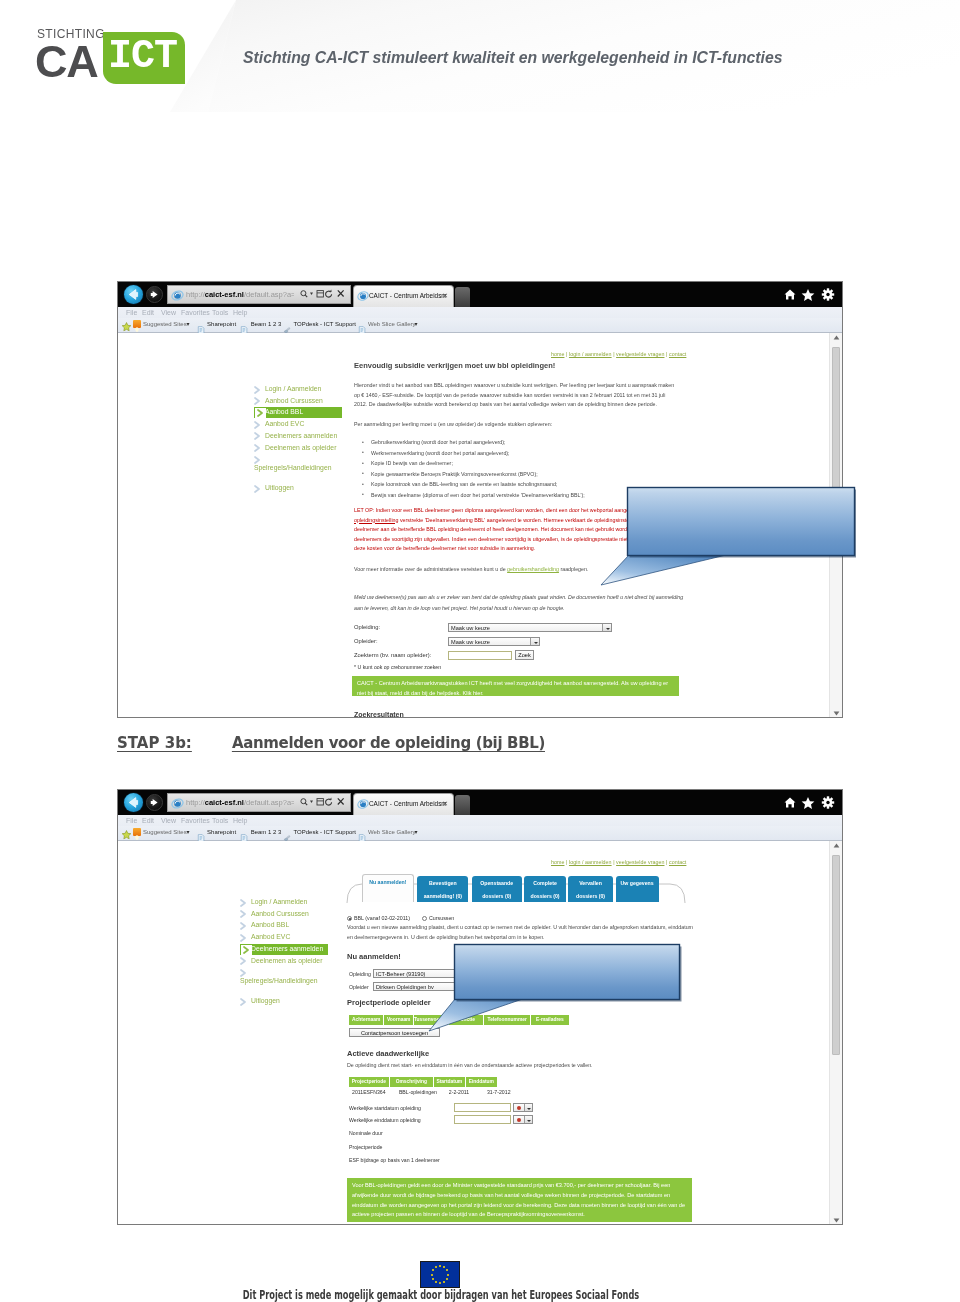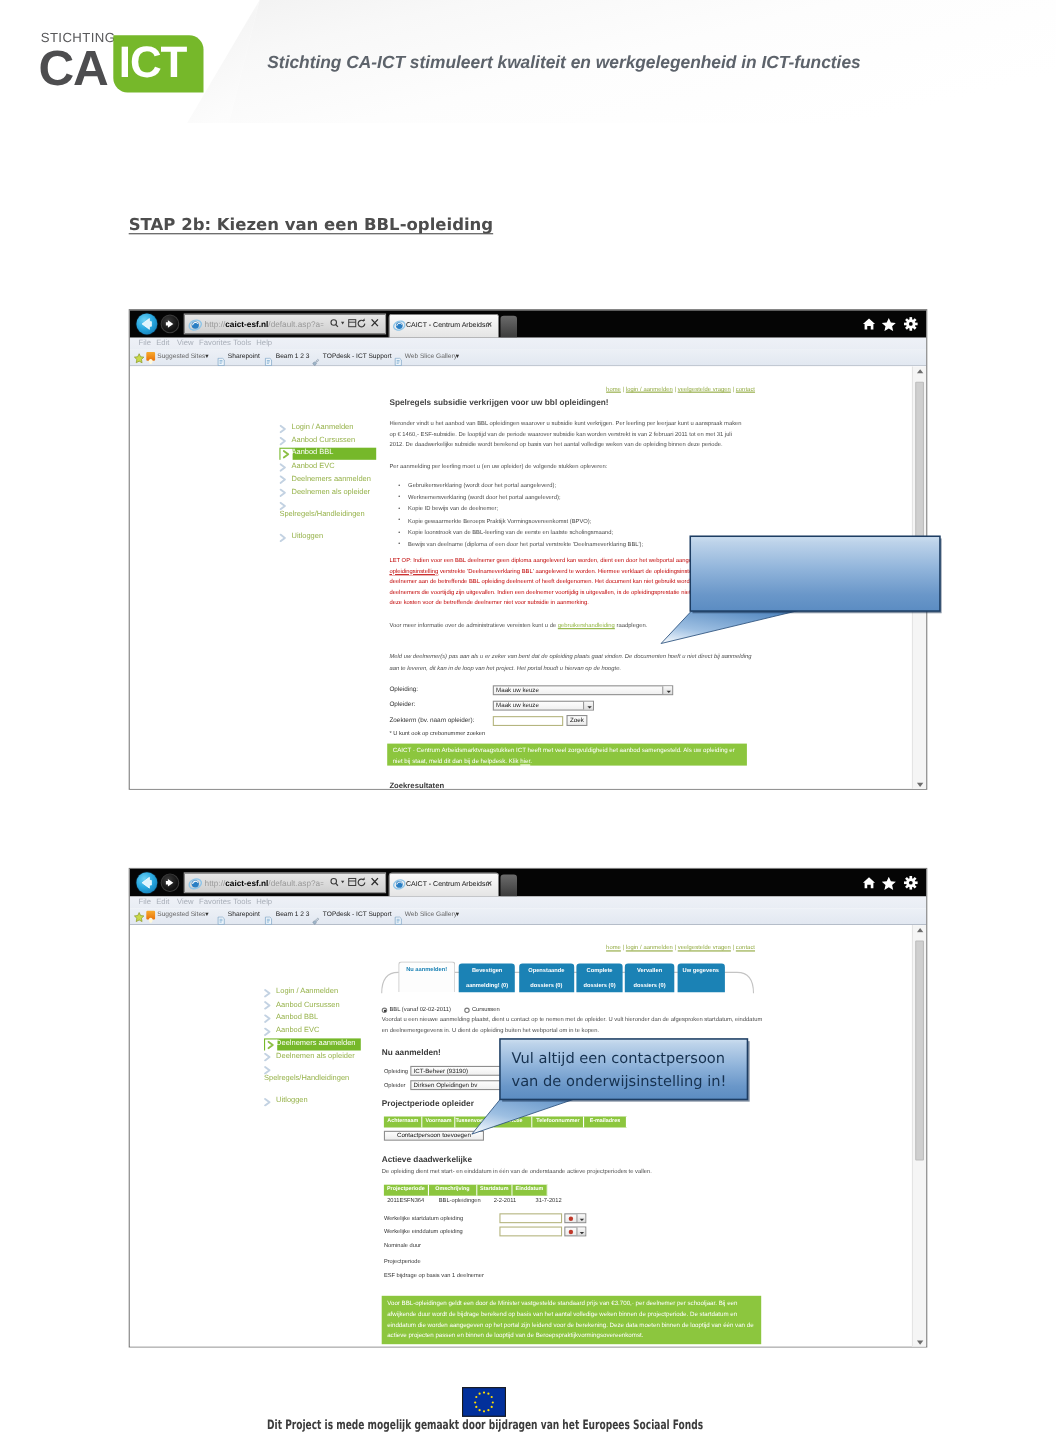--- a/index.html
+++ b/index.html
@@ -10,21 +10,21 @@
   
   .banner{position:absolute;left:0;top:0;width:960px;height:112px;overflow:hidden;}
   .banner-swoosh{position:absolute;left:0;top:0;width:960px;height:112px;}
   .logo{position:absolute;left:36px;top:28px;width:152px;height:58px;}
   .logo-stichting{position:absolute;left:1px;top:0px;font-family:"Liberation Sans",sans-serif;
     font-size:12px;letter-spacing:0.35px;color:#58585a;font-weight:400;line-height:13px;}
   .logo-ca{position:absolute;left:-1px;top:11px;font-family:"Liberation Sans",sans-serif;
     font-size:45px;font-weight:700;color:#4d4d4f;line-height:45px;letter-spacing:-1.2px;}
   .logo-green{position:absolute;left:67px;top:4px;width:82px;height:52px;background:#76b82a;
     border-radius:0 13px 0 13px;}
-  .logo-ict{position:absolute;left:5px;top:5px;font-family:Liberation Sans, sans-serif;
+  .logo-ict{position:absolute;left:5px;top:5px;font-family:Liberation Mono, monospace;
     font-size:40px;font-weight:700;color:#ffffff;line-height:40px;letter-spacing:-1px;}
   .tagline{position:absolute;left:243px;top:49px;font-family:"Liberation Sans",sans-serif;
     font-size:16px;font-style:italic;font-weight:700;color:#5d636b;white-space:nowrap;
     transform:scaleX(0.985);transform-origin:left center;}
 
   
   .doc-intro{position:absolute;left:117px;top:134px;width:730px;font-family:"DejaVu Sans",sans-serif;
     font-size:14.6px;font-weight:700;color:#4d4d4d;line-height:25px;}
   .doc-h2{position:absolute;left:117px;top:194px;font-family:"DejaVu Sans",sans-serif;
     font-size:15px;font-weight:700;color:#4d4d4d;line-height:20px;
@@ -177,22 +177,22 @@
     <div class="logo">
       <div class="logo-stichting">STICHTING</div>
       <div class="logo-ca">CA</div>
       <div class="logo-green">
         <div class="logo-ict">ICT</div>
       </div>
     </div>
     <div class="tagline">Stichting CA-ICT stimuleert kwaliteit en werkgelegenheid in ICT-functies</div>
   </div>
 
-  <div class="doc-h2">STAP 2b: Kiezen van een BBL-opleiding</div>
-
+
+  <div class="doc-h3"><span>STAP 3b:</span><span class="gap" style="display:inline-block;width:40px;"></span><span style="letter-spacing:-0.34px;">Aanmelden voor de opleiding (bij BBL)</span></div>
 
   <div class="shot" id="shot1" style="left:117px;top:281px;width:726px;height:437px;">
     <div class="bw-titlebar">
       <div class="bw-back">
         <svg class="bw-arrow" viewBox="0 0 19 19">
           <path d="M11.8 4.6 L5.2 9.5 L11.8 14.4 L11.8 11.6 L13.6 11.6 L13.6 7.4 L11.8 7.4 Z" fill="#dff4fd" stroke="#ffffff" stroke-width="0.7"></path>
         </svg>
       </div>
       <div class="bw-fwd">
         <svg class="bw-arrow" viewBox="0 0 17 17">
@@ -279,21 +279,21 @@
         <div style="position: absolute; left: 239.5px; top: 2.2px; width: 8px; height: 8px;"><svg width="8" height="8" viewBox="0 0 10 10">
             <path d="M1.6 0.8 h5 l2 2 v6.4 h-7 z" fill="#eef5fb" stroke="#7aa3c4" stroke-width="0.8"></path>
             <path d="M3.2 3.4 h3.4 M3.2 5 h3.4 M3.2 6.6 h2.4" stroke="#4a8bbd" stroke-width="0.6"></path>
           </svg></div>
         <div class="bw-fav grey" style="left: 249.9px;">Web Slice Gallery</div>
         <div class="bw-fav" style="left: 296.4px; color: rgb(51, 51, 51); font-size: 6px;">▾</div>
       </div>
     <div class="bw-content" id="s1content" style="height:385px;">
       <div class="sp">
         <div class="sp-topnav" style="left:433px;top:18px;"><u>home</u> | <u>login / aanmelden</u> | <u>veelgestelde vragen</u> | <u>contact</u></div>
-        <div class="sp-title" style="left:236px;top:28px;">Spelregels subsidie verkrijgen voor uw bbl opleidingen!</div>
+        <div class="sp-title" style="left:236px;top:28px;">Eenvoudig subsidie verkrijgen moet uw bbl opleidingen!</div>
         <div class="sp-nav" id="s1nav" style="left:136px;top:51px;width:96px;">
             <div class="sp-navitem" style="position: absolute; left: 0px; top: 0px;">
               <span class="chev" style="color: rgb(195, 210, 226);"><svg width="7" height="8" viewBox="0 0 7 8">
                   <path d="M1 1 L5 4 L1 7" fill="none" stroke="currentColor" stroke-width="1.7" stroke-linecap="round" stroke-linejoin="round"></path>
                 </svg></span>
               <span class="lbl">Login / Aanmelden</span>
             </div>
             <div class="sp-navitem" style="position: absolute; left: 0px; top: 11.7px;">
               <span class="chev" style="color: rgb(195, 210, 226);"><svg width="7" height="8" viewBox="0 0 7 8">
                   <path d="M1 1 L5 4 L1 7" fill="none" stroke="currentColor" stroke-width="1.7" stroke-linecap="round" stroke-linejoin="round"></path>
@@ -671,21 +671,20 @@
         <linearGradient id="cg2t" x1="0.1" y1="1" x2="0.8" y2="0">
           <stop offset="0%" stop-color="#f2f7fc"></stop>
           <stop offset="35%" stop-color="#9dbfe2"></stop>
           <stop offset="100%" stop-color="#5186bf"></stop>
         </linearGradient>
       </defs>
       <path d="M29 57 L3 89 L120 49 Z" fill="url(#cg2t)" stroke="#2f5480" stroke-width="0.8"></path>
       <rect x="30.5" y="4.5" width="225" height="55" fill="#1a3354" opacity="0.55"></rect>
       <rect x="28.5" y="2.5" width="225" height="55" fill="url(#cg2)" stroke="#1d3d63" stroke-width="1.4"></rect>
     </svg>
-    <div class="callout-txt" style="left:39px;top:10px;width:210px;">Vul altijd een contactpersoon van de onderwijsinstelling in!</div>
   </div>
 
   <div class="eu-flag">
       <div class="eu-star" style="left: 18px; top: 3.3px;"></div>
       <div class="eu-star" style="left: 22.1px; top: 4.39859px;"></div>
       <div class="eu-star" style="left: 25.1014px; top: 7.4px;"></div>
       <div class="eu-star" style="left: 26.2px; top: 11.5px;"></div>
       <div class="eu-star" style="left: 25.1014px; top: 15.6px;"></div>
       <div class="eu-star" style="left: 22.1px; top: 18.6014px;"></div>
       <div class="eu-star" style="left: 18px; top: 19.7px;"></div>

